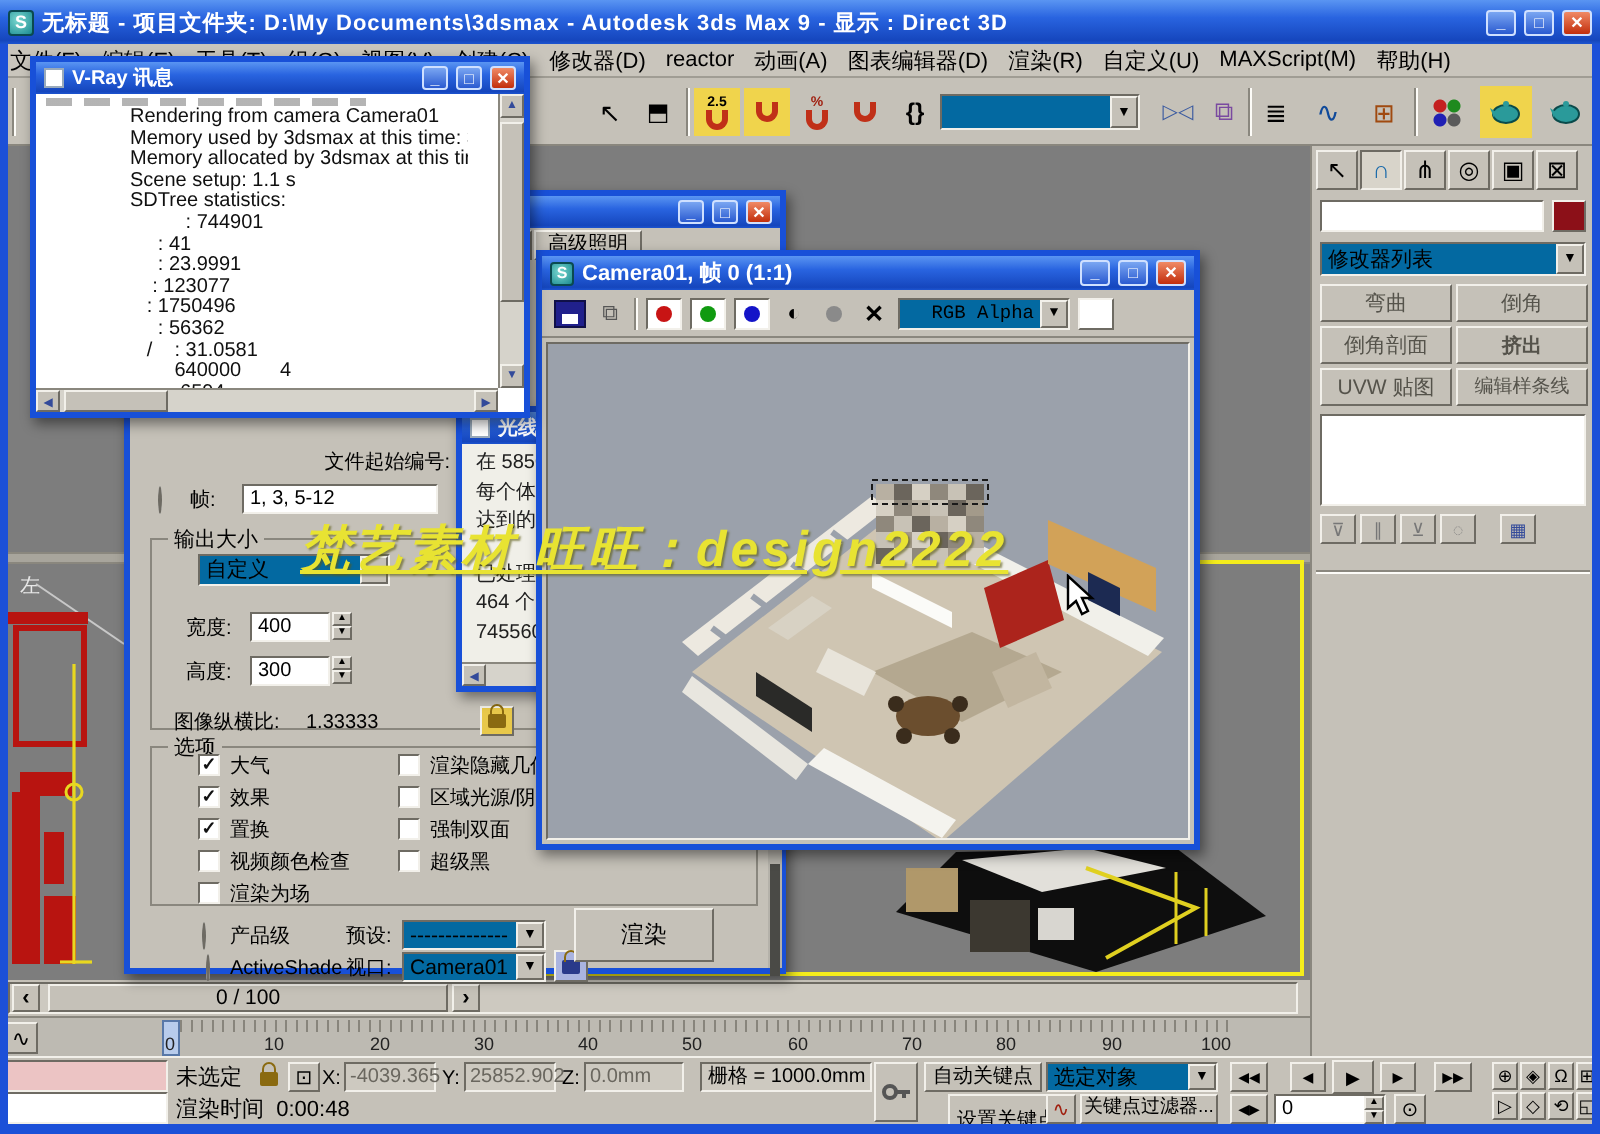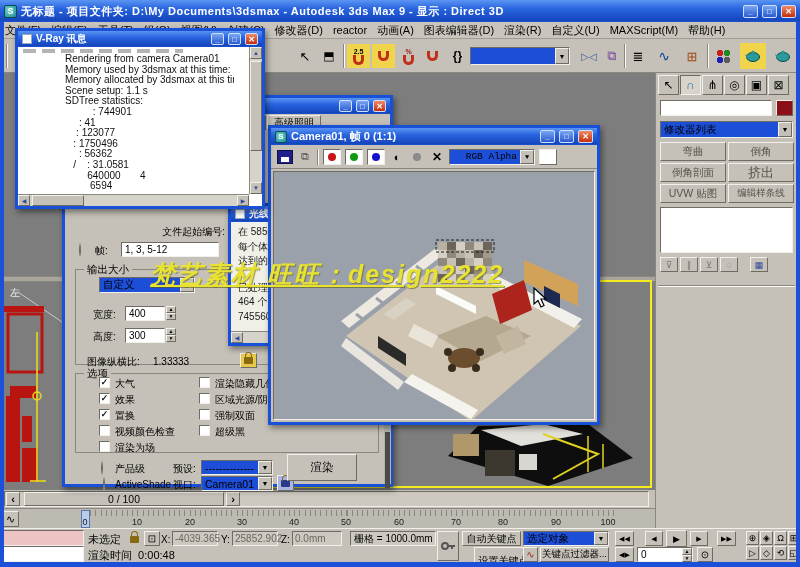--- a/index.html
+++ b/index.html
@@ -20,21 +20,21 @@
   .xpbtn{width:15px;height:13px;border:1px solid #cfe0ff;border-radius:2px;color:#fff;
          background:linear-gradient(#7aa6f2,#2a5ad0);font-size:8px;line-height:11px;text-align:center;font-weight:bold;}
   .xpbtn.close{background:linear-gradient(#f08a66,#c22e0c);}
   .xpwin{border:3px solid #1850d8;box-shadow:2px 3px 6px rgba(0,0,0,.45);background:#c5c1b8;}
   .groupbox{border:1px solid #8a877e;}
   .gtitle{position:absolute;top:-7px;left:8px;background:#c5c1b8;padding:0 3px;font-size:10.5px;}
   .cb{width:11px;height:11px;background:#fff;border:1px solid;border-color:#6e6b63 #f2f0ea #f2f0ea #6e6b63;
       font-weight:bold;font-size:9px;line-height:9px;text-align:center;color:#111;}
   .rad{width:11px;height:11px;border-radius:50%;background:#fff;border:1px solid #6e6b63;position:relative;}
   .rad.on:after{content:"";position:absolute;inset:3px;background:#000;border-radius:50%;}
-  .combo{background:#1d4ed8;border:1px solid;border-color:#6e6b63 #f2f0ea #f2f0ea #6e6b63;
+  .combo{background:#0369a1;border:1px solid;border-color:#6e6b63 #f2f0ea #f2f0ea #6e6b63;
          display:flex;align-items:center;font-size:10.5px;}
   .combo .val{flex:1;padding:0 3px;overflow:hidden;white-space:nowrap;}
   .combo .dd{width:14px;align-self:stretch;background:#c5c1b8;border:1px solid;
              border-color:#f2f0ea #6e6b63 #6e6b63 #f2f0ea;font-size:7px;display:flex;align-items:center;justify-content:center;}
   .spin{display:flex;flex-direction:column;width:10px;}
   .spin span{height:7px;background:#c5c1b8;border:1px solid;border-color:#f2f0ea #6e6b63 #6e6b63 #f2f0ea;
              font-size:5px;line-height:5px;text-align:center;}
   .magnet{width:11px;height:10px;border:3px solid #c03018;border-top:none;border-radius:0 0 7px 7px;}
   .lockico{width:9px;height:7px;background:#8a6a10;position:relative;border-radius:1px;}
   .lockico:before{content:"";position:absolute;top:-5px;left:1px;width:5px;height:5px;
@@ -184,21 +184,21 @@
     <div class="abs sunken" style="left:4px;top:27px;width:112px;height:16px;"></div>
     <div class="abs raised" style="left:120px;top:27px;width:17px;height:16px;background:#8c1018;"></div>
     <div class="abs combo" style="left:4px;top:48px;width:133px;height:17px;">
       <span class="val">修改器列表</span>
       <span class="dd">▼</span>
     </div>
     <div class="abs" style="left:4px;top:69px;width:134px;display:grid;grid-template-columns:66px 66px;gap:2px;">
       <span class="ibtn raised" style="height:19px;color:#55534b;font-size:10.5px;">弯曲</span>
       <span class="ibtn raised" style="height:19px;color:#55534b;font-size:10.5px;">倒角</span>
       <span class="ibtn raised" style="height:19px;color:#55534b;font-size:10.5px;">倒角剖面</span>
-      <span class="ibtn raised" style="height:19px;color:#55534b;font-size:13px;">挤出</span>
+      <span class="ibtn raised" style="height:19px;color:#55534b;font-size:10px;font-weight:bold;">挤出</span>
       <span class="ibtn raised" style="height:19px;color:#55534b;font-size:10.5px;">UVW 贴图</span>
       <span class="ibtn raised" style="height:19px;color:#55534b;font-size:9.5px;">编辑样条线</span>
     </div>
     <div class="abs sunken" style="left:4px;top:134px;width:133px;height:46px;"></div>
     <div class="abs" style="left:4px;top:184px;display:flex;gap:2px;align-items:center;">
       <span class="ibtn raised" style="width:18px;height:15px;font-size:9px;color:#777;">⊽</span>
       <span class="ibtn raised" style="width:18px;height:15px;font-size:9px;color:#777;">∥</span>
       <span class="ibtn raised" style="width:18px;height:15px;font-size:9px;color:#777;">⊻</span>
       <span class="ibtn raised" style="width:18px;height:15px;font-size:9px;color:#777;">◌</span>
       <span class="ibtn raised" style="width:18px;height:15px;font-size:9px;color:#334a9a;margin-left:10px;">▦</span>
@@ -521,20 +521,21 @@
     <div style="position:relative;height:159px;background:#fff;">
       <div style="padding:1px 0 0 3px;width:216px;overflow:hidden;">
         <div class="cutline"></div>
         <div class="vraytxt">Rendering from camera Camera01</div>
         <div class="vraytxt">Memory used by 3dsmax at this time: 317668772 bytes (302 M</div>
         <div class="vraytxt">Memory allocated by 3dsmax at this time: 318486516 bytes (3</div>
         <div class="vraytxt">Scene setup: 1.1 s</div>
         <div class="vraytxt">SDTree statistics:</div>
         <div class="vraytxt">          : 744901</div>
         <div class="vraytxt">     : 41</div>
+        <div class="vraytxt">     : 23.9991</div>
         <div class="vraytxt">    : 123077</div>
         <div class="vraytxt">   : 1750496</div>
         <div class="vraytxt">     : 56362</div>
         <div class="vraytxt">   /    : 31.0581</div>
         <div class="vraytxt">        640000       4</div>
         <div class="vraytxt">         6594</div>
       </div>
       <div class="abs" style="right:0;top:0;width:13px;height:147px;background:#d6d3cb;border-left:1px solid #8a877e;">
         <span class="ibtn raised" style="width:12px;height:12px;font-size:6px;color:#334a9a;">▲</span>
         <div style="width:12px;height:90px;margin-top:2px;background:#c5c1b8;border:1px solid;border-color:#f2f0ea #6e6b63 #6e6b63 #f2f0ea;"></div>

